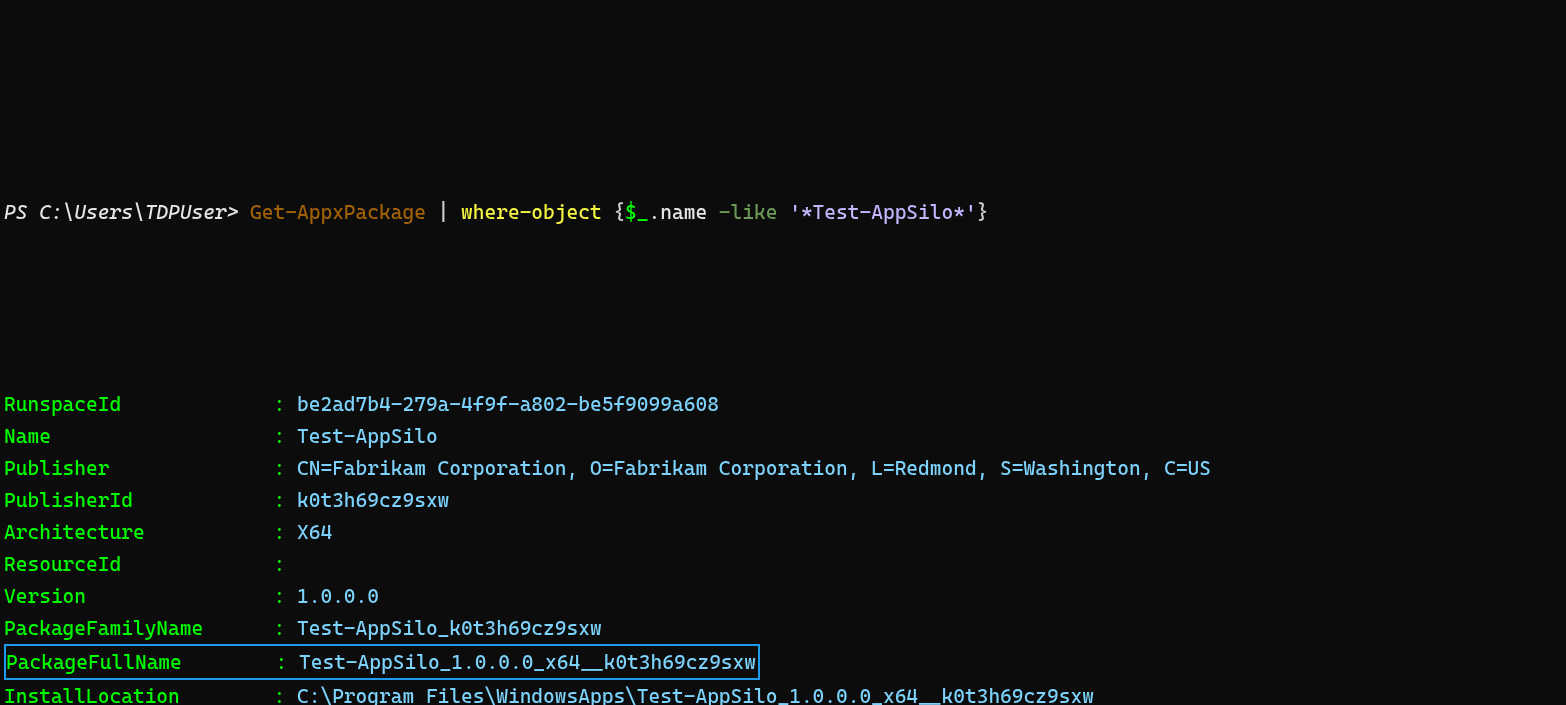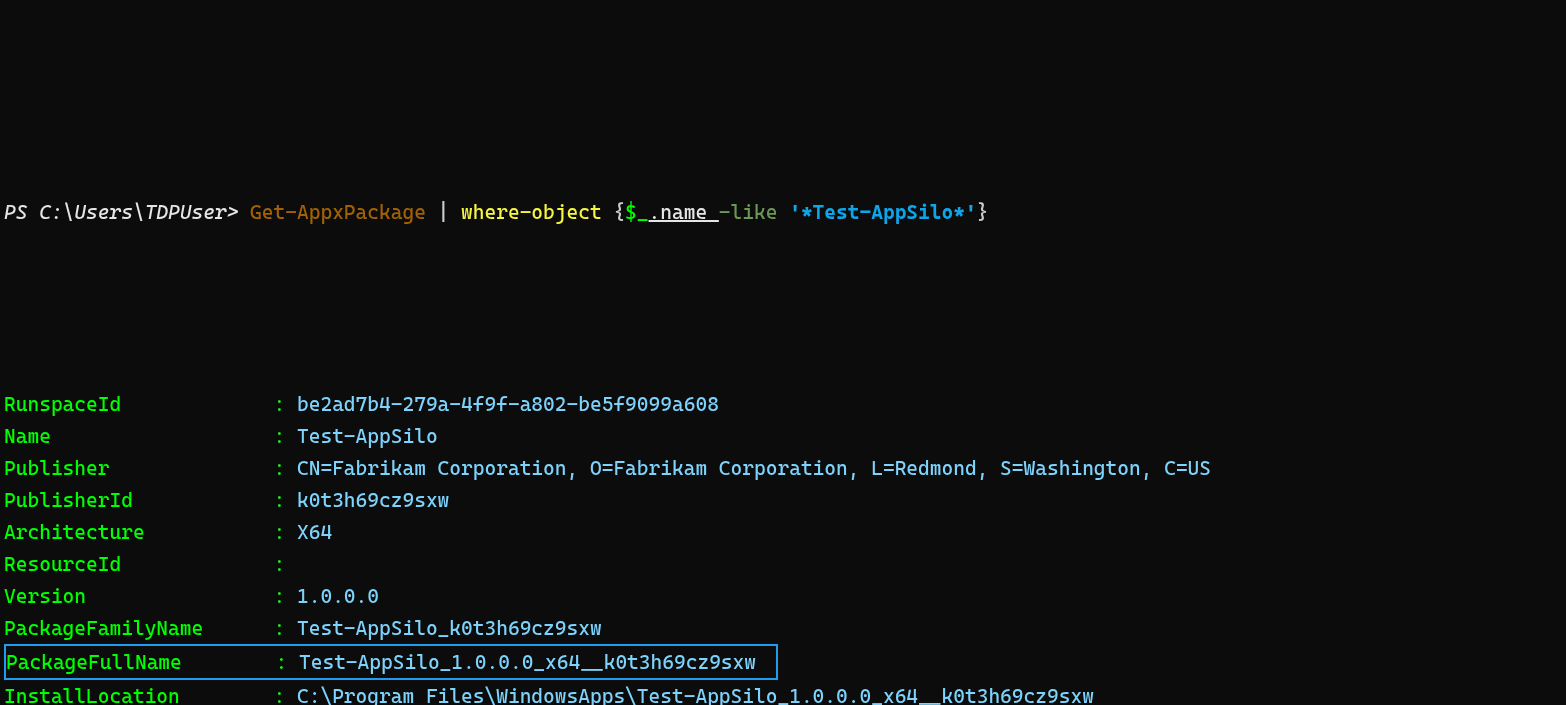--- a/index.html
+++ b/index.html
@@ -31,46 +31,44 @@
       color: #f5f543;
     }
     .brace {
       color: #cccccc;
     }
     .auto-var {
       color: #00ff00;
     }
     .dot-member {
       color: #e6e6e6;
-      text-decoration: underline;
     }
     .like-op {
       color: #6a9955;
       margin-top: 28px;
     }
     .string-literal {
-      color: #0ea5e9;
-      font-weight: bold;
+      color: #c4b5fd;
     }
     .output-line {
       display: block;
     }
     .prop-key {
       color: #00ff00;
     }
     .colon {
       color: #00ff00;
     }
     .prop-val {
       color: #7dd3fc;
     }
     .highlighted-row {
       border: 2px solid #1f9cf0;
       display: inline-block;
-      padding-right: 20px;
+      padding-right: 2px;
     }
     .blank-line {
       height: 1.6em;
     }
   </style>
 </head>
 <body>
 
 
 

